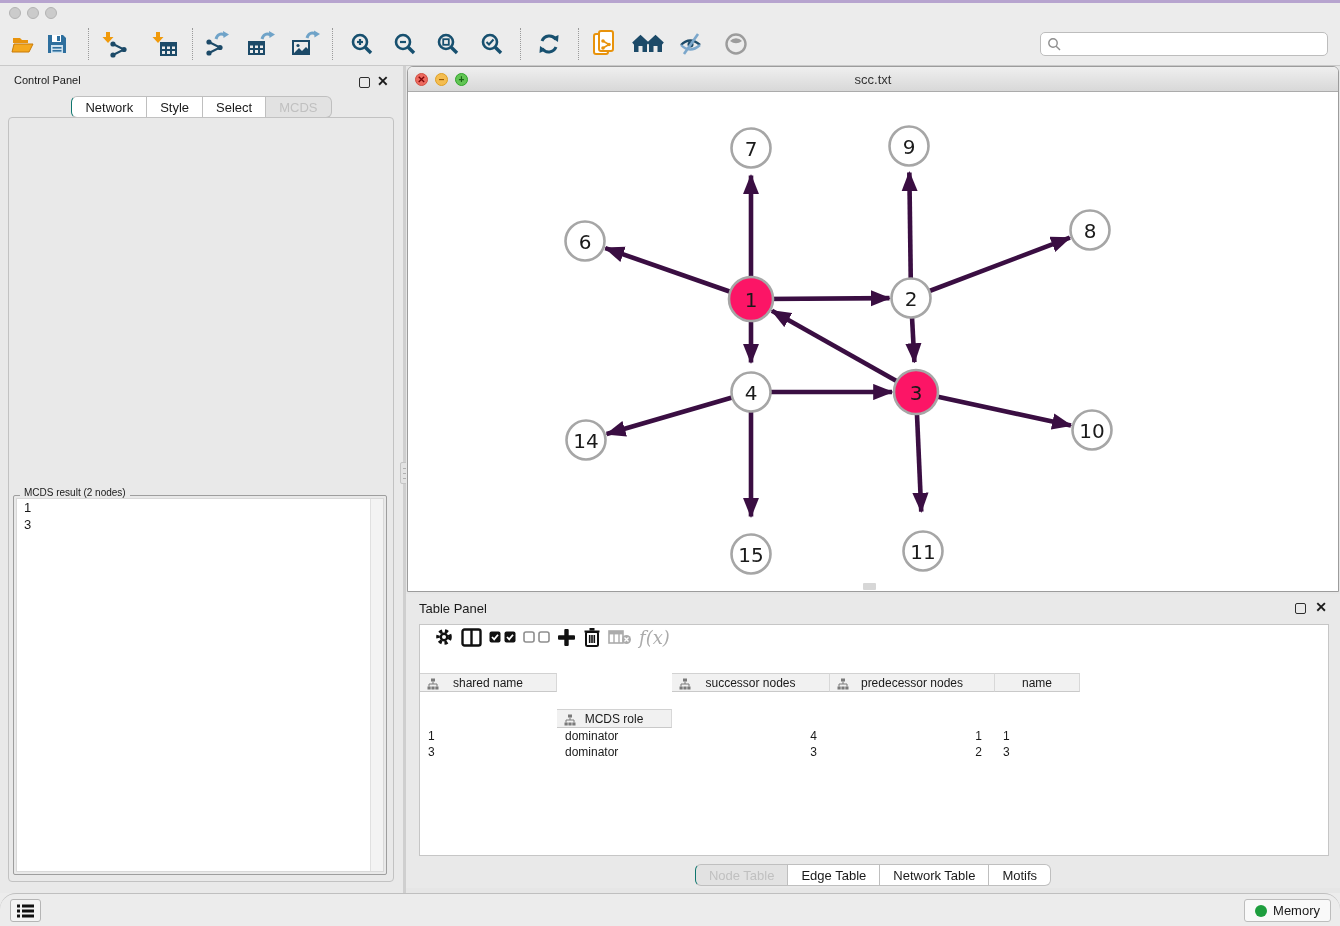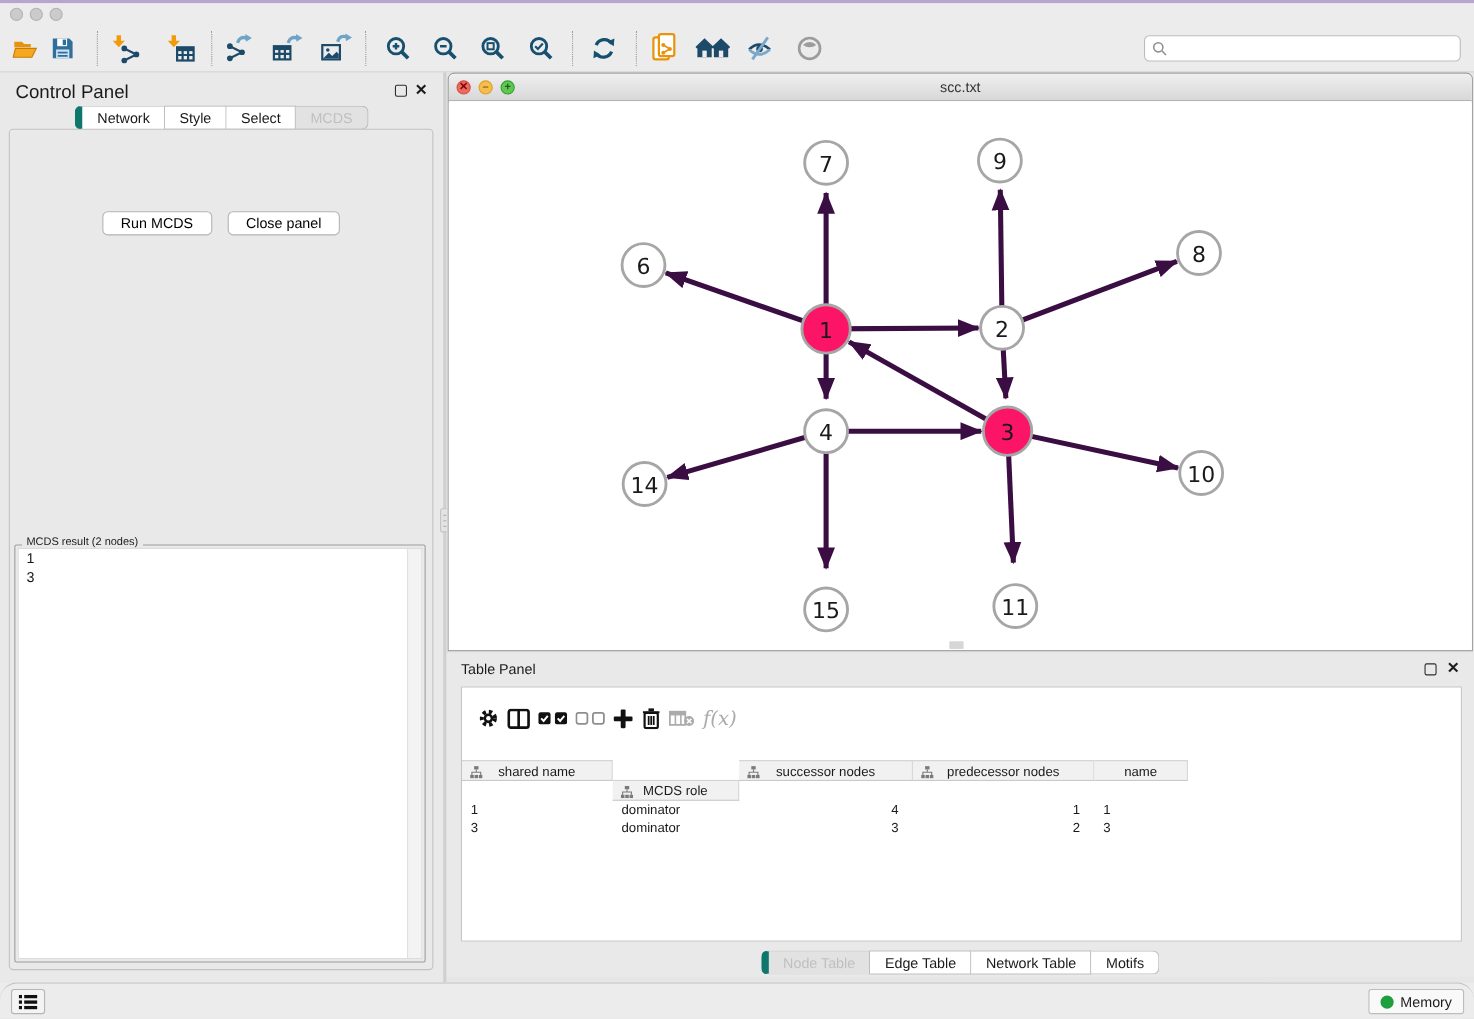--- a/index.html
+++ b/index.html
@@ -30,28 +30,28 @@
                 display:flex; align-items:center; padding-left:6px; }
   #search-box input { border:none; outline:none; flex:1; height:20px; font-size:13px;
                       font-family:"Liberation Sans",sans-serif; background:transparent; }
 
   
   #main { left:0; top:66px; width:1340px; height:827px; background:#E4E4E4; }
 
   
   #control-panel { left:0; top:0; width:403px; height:827px; background:#E9E9E9; }
   #cp-header { position:absolute; left:0; top:4px; width:100%; height:24px; }
-  #cp-title { position:absolute; left:14px; top:4px; font-size:17px; }
+  #cp-title { position:absolute; left:14px; top:4px; font-size:11px; }
   .float-ico { position:absolute; width:11px; height:11px; border:1.5px solid #2e2e2e;
                border-radius:2px; top:7px; }
   .close-ico { position:absolute; top:3px; font-size:14px; font-weight:bold; color:#1a1a1a; }
   .tabs { display:flex; justify-content:center; }
   .tab { padding:3px 13px; background:#fff; border:1px solid #BFBFBF; border-left:none;
          font-size:13px; height:22px; line-height:15px; }
-  .tab:first-child { border-left:7px solid #0f766e; border-radius:6px 0 0 6px; }
+  .tab:first-child { border-left:1px solid #0f766e; border-radius:6px 0 0 6px; }
   .tab:last-child { border-radius:0 6px 6px 0; }
   .tab.active { background:#E2E2E2; color:#C0C0C0; }
   #cp-tabs { position:absolute; left:0; top:30px; width:100%; }
   #cp-pane { position:absolute; left:8px; top:51px; width:386px; height:765px;
              border:1px solid #C2C2C2; border-radius:4px; background:#E9E9E9; }
   #opt-label { position:absolute; left:0; top:20px; width:100%; text-align:center; font-size:13px; }
   #opt-dropdown { position:absolute; left:36px; top:40px; width:310px; height:24px;
                   background:#fff; border:1px solid #B4B4B4; border-radius:6px;
                   display:flex; align-items:center; padding-left:12px; font-size:13px; }
   #opt-dropdown svg { position:absolute; right:8px; top:4px; }
@@ -94,24 +94,24 @@
   #graph { position:absolute; left:0; top:0; }
   #canvas-handle { position:absolute; left:455px; top:490px; width:13px; height:7px;
                    background:#D7D7D7; border-radius:1px; }
 
   
   #table-panel { left:0; top:528px; width:934px; height:294px; background:#E9E9E9; }
   #tp-title { position:absolute; left:13px; top:7px; font-size:13px; }
   #tp-white { position:absolute; left:13px; top:30px; width:910px; height:232px;
               background:#fff; border:1px solid #C6C6C6; }
   #tp-toolbar { position:absolute; left:0; top:0; width:100%; height:40px; display:flex;
-                align-items:flex-end; padding-left:14px; gap:7px; }
+                align-items:flex-start; padding-left:14px; gap:7px; }
   .tp-ico { display:flex; align-items:center; justify-content:center; height:24px; }
   #tbl { position:absolute; left:0; top:48px; width:100%; }
-  .tr { display:flex;align-items:center; }
+  .tr { display:flex; }
   .th { background:#F1F1F1; border-top:1px solid #D2D2D2; border-bottom:1px solid #C9C9C9;
         border-right:1px solid #D8D8D8; height:19px; position:relative; font-size:12px;
         display:flex; align-items:center; justify-content:center; }
   .th .tree-ico { position:absolute; left:7px; top:4px; }
   .td { height:16px; font-size:12px; line-height:16px; }
   #tp-tabs { position:absolute; left:0; top:270px; width:100%; }
 
   
   #statusbar { left:0; top:893px; width:1340px; height:33px; background:#ECECEC;
                border-top:1px solid #BFBFBF;border-radius:16px; }
@@ -292,24 +292,20 @@
       <span class="float-ico" style="left:359px"></span>
       <span class="close-ico" style="left:377px">✕</span>
     </div>
     <div class="tabs" id="cp-tabs">
         <div class="tab">Network</div>
         <div class="tab">Style</div>
         <div class="tab">Select</div>
         <div class="tab active">MCDS</div>
       </div>
     <div id="cp-pane">
-      <div id="cp-buttons">
-        <button class="mac-btn">Run MCDS</button>
-        <button class="mac-btn">Close panel</button>
-      </div>
       <div id="result-box">
         <span id="result-legend">MCDS result (2 nodes)</span>
         <div id="result-inner">
           <div class="result-line">1</div>
           <div class="result-line">3</div>
           <div id="result-scroll"></div>
         </div>
       </div>
     </div>
   </div>

